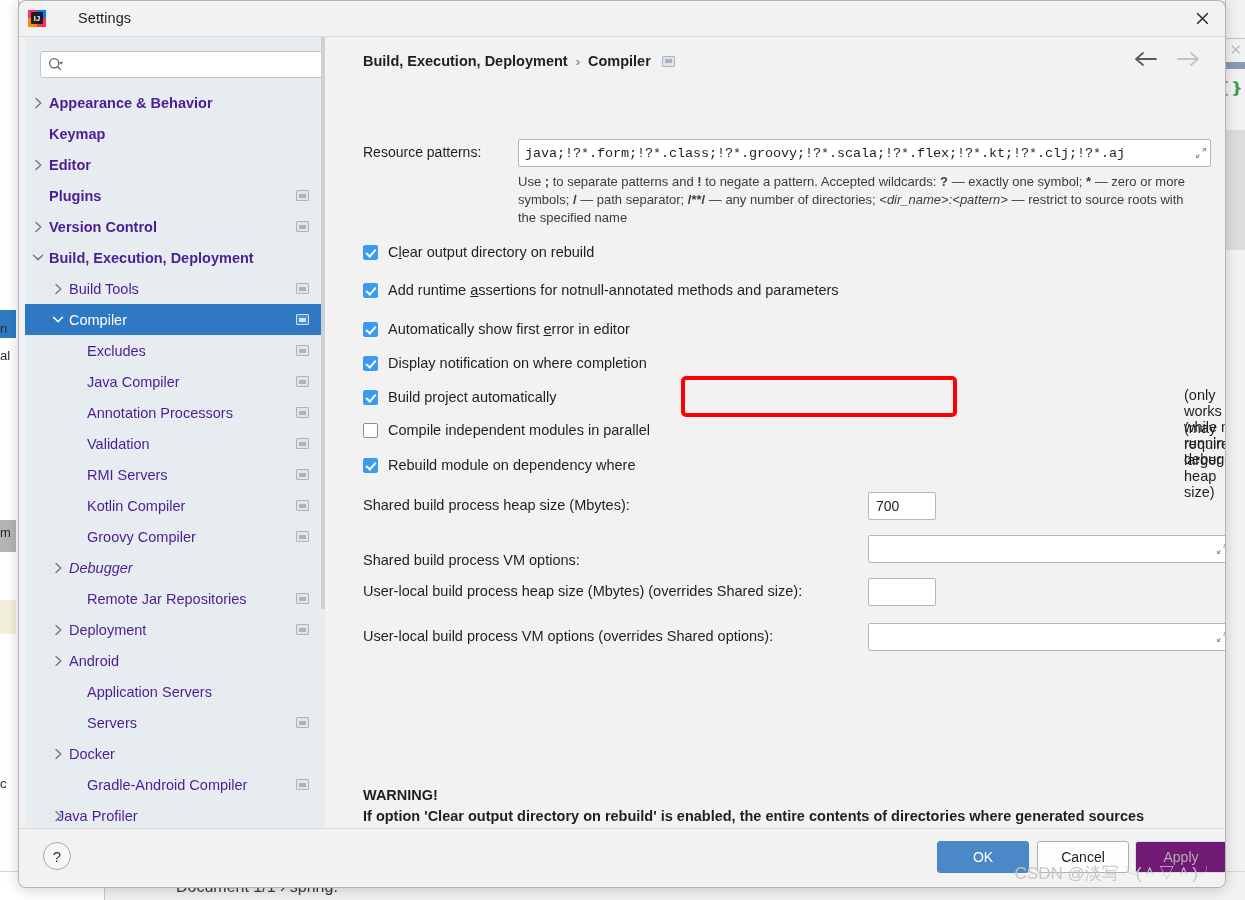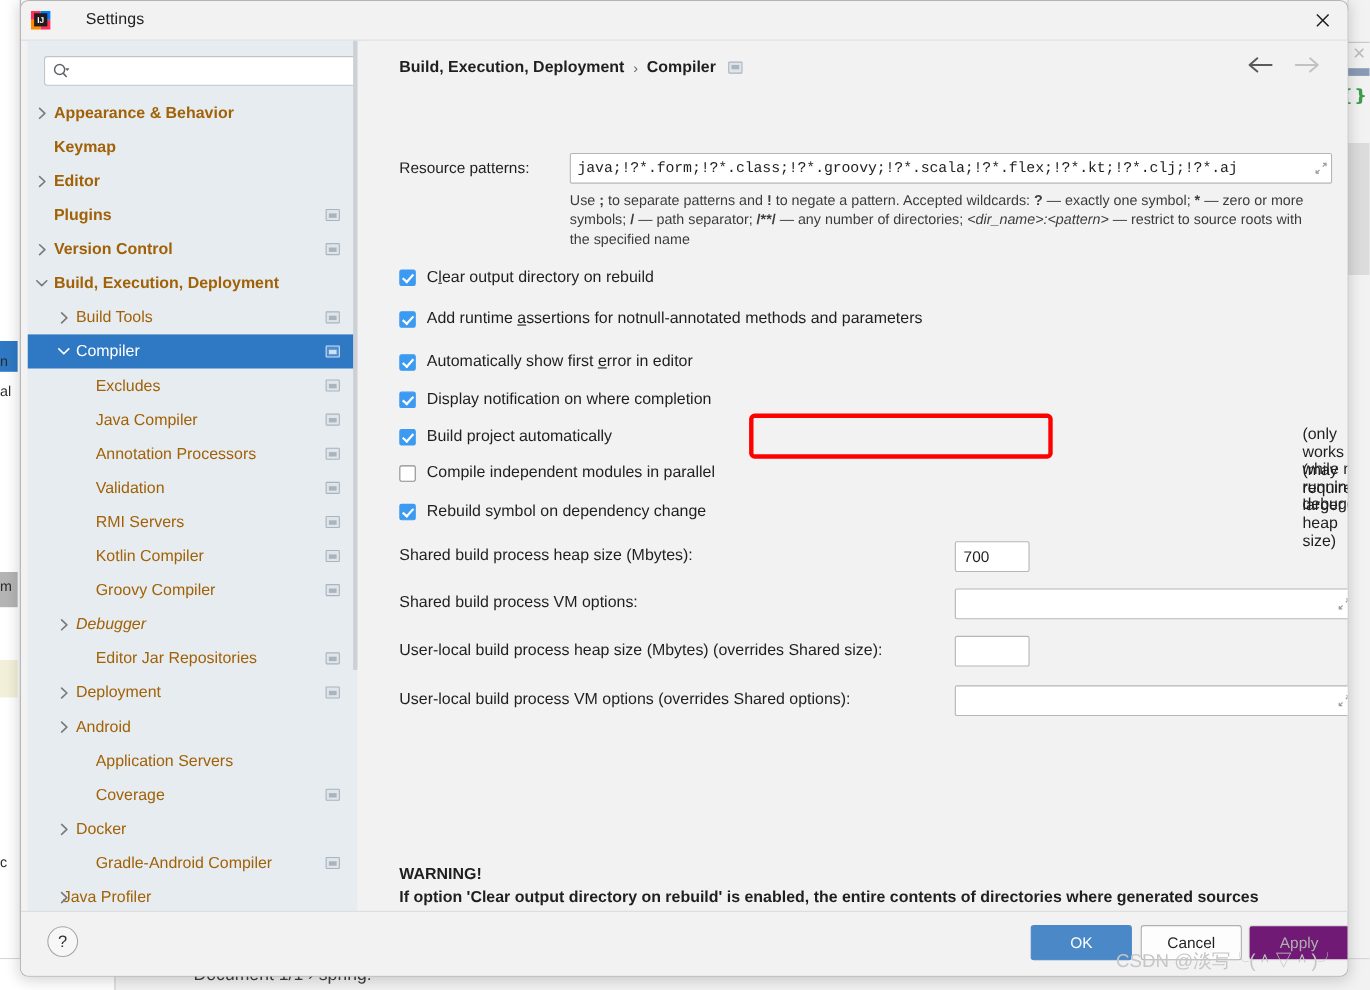--- a/index.html
+++ b/index.html
@@ -127,21 +127,21 @@
     border: none; outline: none; background: transparent;
     font-size: 13px; color: #1f1f1f; flex: 1; padding: 0 4px;
     font-family: "Liberation Sans", sans-serif;
   }
   #tree {
     position: absolute; left: 0; top: 50px; right: 0; bottom: 0;
     overflow: hidden;
   }
   .tree-item {
     position: relative; height: 31px; display: flex; align-items: center;
-    font-size: 14.5px; color: #a16207; cursor: default;
+    font-size: 14.5px; color: #4c1d95; cursor: default;
     white-space: nowrap;
   }
   .tree-item.selected { background: #2f79c4; color: #ffffff; }
   .tree-item.bold { font-weight: bold; }
   .arrow {
     position: absolute; width: 14px; display: flex; align-items: center;
     justify-content: center; font-size: 0;
   }
   .arrow svg { display: block; }
   .tree-label { display: block; }
@@ -460,21 +460,21 @@
           </div>
           <div class="tree-item">
             <span class="arrow" style="left: 26px; color: rgb(122, 122, 122);">
               <svg width="9" height="12" viewBox="0 0 9 12">
                 <path d="M2 1.5 L6.8 6 L2 10.5" stroke="currentColor" stroke-width="1.5" fill="none" stroke-linecap="round" stroke-linejoin="round"></path>
               </svg>
             </span>
             <span class="tree-label" style="margin-left: 44px; font-style: italic;">Debugger</span>
           </div>
           <div class="tree-item">
-            <span class="tree-label" style="margin-left: 62px;">Editor Jar Repositories</span>
+            <span class="tree-label" style="margin-left: 62px;">Remote Jar Repositories</span>
             <span class="cfg-icon"></span>
           </div>
           <div class="tree-item">
             <span class="arrow" style="left: 26px; color: rgb(122, 122, 122);">
               <svg width="9" height="12" viewBox="0 0 9 12">
                 <path d="M2 1.5 L6.8 6 L2 10.5" stroke="currentColor" stroke-width="1.5" fill="none" stroke-linecap="round" stroke-linejoin="round"></path>
               </svg>
             </span>
             <span class="tree-label" style="margin-left: 44px;">Deployment</span>
             <span class="cfg-icon"></span>
@@ -484,21 +484,21 @@
               <svg width="9" height="12" viewBox="0 0 9 12">
                 <path d="M2 1.5 L6.8 6 L2 10.5" stroke="currentColor" stroke-width="1.5" fill="none" stroke-linecap="round" stroke-linejoin="round"></path>
               </svg>
             </span>
             <span class="tree-label" style="margin-left: 44px;">Android</span>
           </div>
           <div class="tree-item">
             <span class="tree-label" style="margin-left: 62px;">Application Servers</span>
           </div>
           <div class="tree-item">
-            <span class="tree-label" style="margin-left: 62px;">Coverage</span>
+            <span class="tree-label" style="margin-left: 62px;">Servers</span>
             <span class="cfg-icon"></span>
           </div>
           <div class="tree-item">
             <span class="arrow" style="left: 26px; color: rgb(122, 122, 122);">
               <svg width="9" height="12" viewBox="0 0 9 12">
                 <path d="M2 1.5 L6.8 6 L2 10.5" stroke="currentColor" stroke-width="1.5" fill="none" stroke-linecap="round" stroke-linejoin="round"></path>
               </svg>
             </span>
             <span class="tree-label" style="margin-left: 44px;">Docker</span>
           </div>
@@ -582,32 +582,32 @@
             <span><span>Build project automatically</span></span>
           </div>
           <div class="side-note" style="left: 843px; top: 350px;">(only works while not running / debugging)</div>
           <div class="cb-row" style="top: 383px;">
             <span class="cbox"></span>
             <span><span>Compile independent modules in parallel</span></span>
           </div>
           <div class="side-note" style="left: 843px; top: 383px;">(may require larger heap size)</div>
           <div class="cb-row" style="top: 418px;">
             <span class="cbox checked"></span>
-            <span><span>Rebuild symbol on dependency change</span></span>
+            <span><span>Rebuild module on dependency where</span></span>
           </div>
         </div>
 
       <div id="red-box"></div>
 
       <div id="field-container">
           <div class="f-row" style="top: 460px;">Shared build process heap size (Mbytes):</div>
           <div class="f-box" style="top: 455px; height: 28px; left: 527px; width: 68px;">
             <input type="text" value="700" style="">
           </div>
-          <div class="f-row" style="top: 503px;">Shared build process VM options:</div>
+          <div class="f-row" style="top: 515px;">Shared build process VM options:</div>
           <div class="f-box" style="top: 498px; height: 28px; left: 527px; width: 364px;">
             <input type="text" value="" style="">
             <span class="expand-ico">
               <svg width="12" height="12" viewBox="0 0 12 12">
                 <path d="M4.5 7.5 L1.5 10.5 M1.5 7.8 L1.5 10.5 L4.2 10.5" stroke="#9b9b9b" stroke-width="1.1" fill="none"></path>
                 <path d="M7.5 4.5 L10.5 1.5 M10.5 4.2 L10.5 1.5 L7.8 1.5" stroke="#9b9b9b" stroke-width="1.1" fill="none"></path>
               </svg>
             </span>
           </div>
           <div class="f-row" style="top: 546px;">User-local build process heap size (Mbytes) (overrides Shared size):</div>

